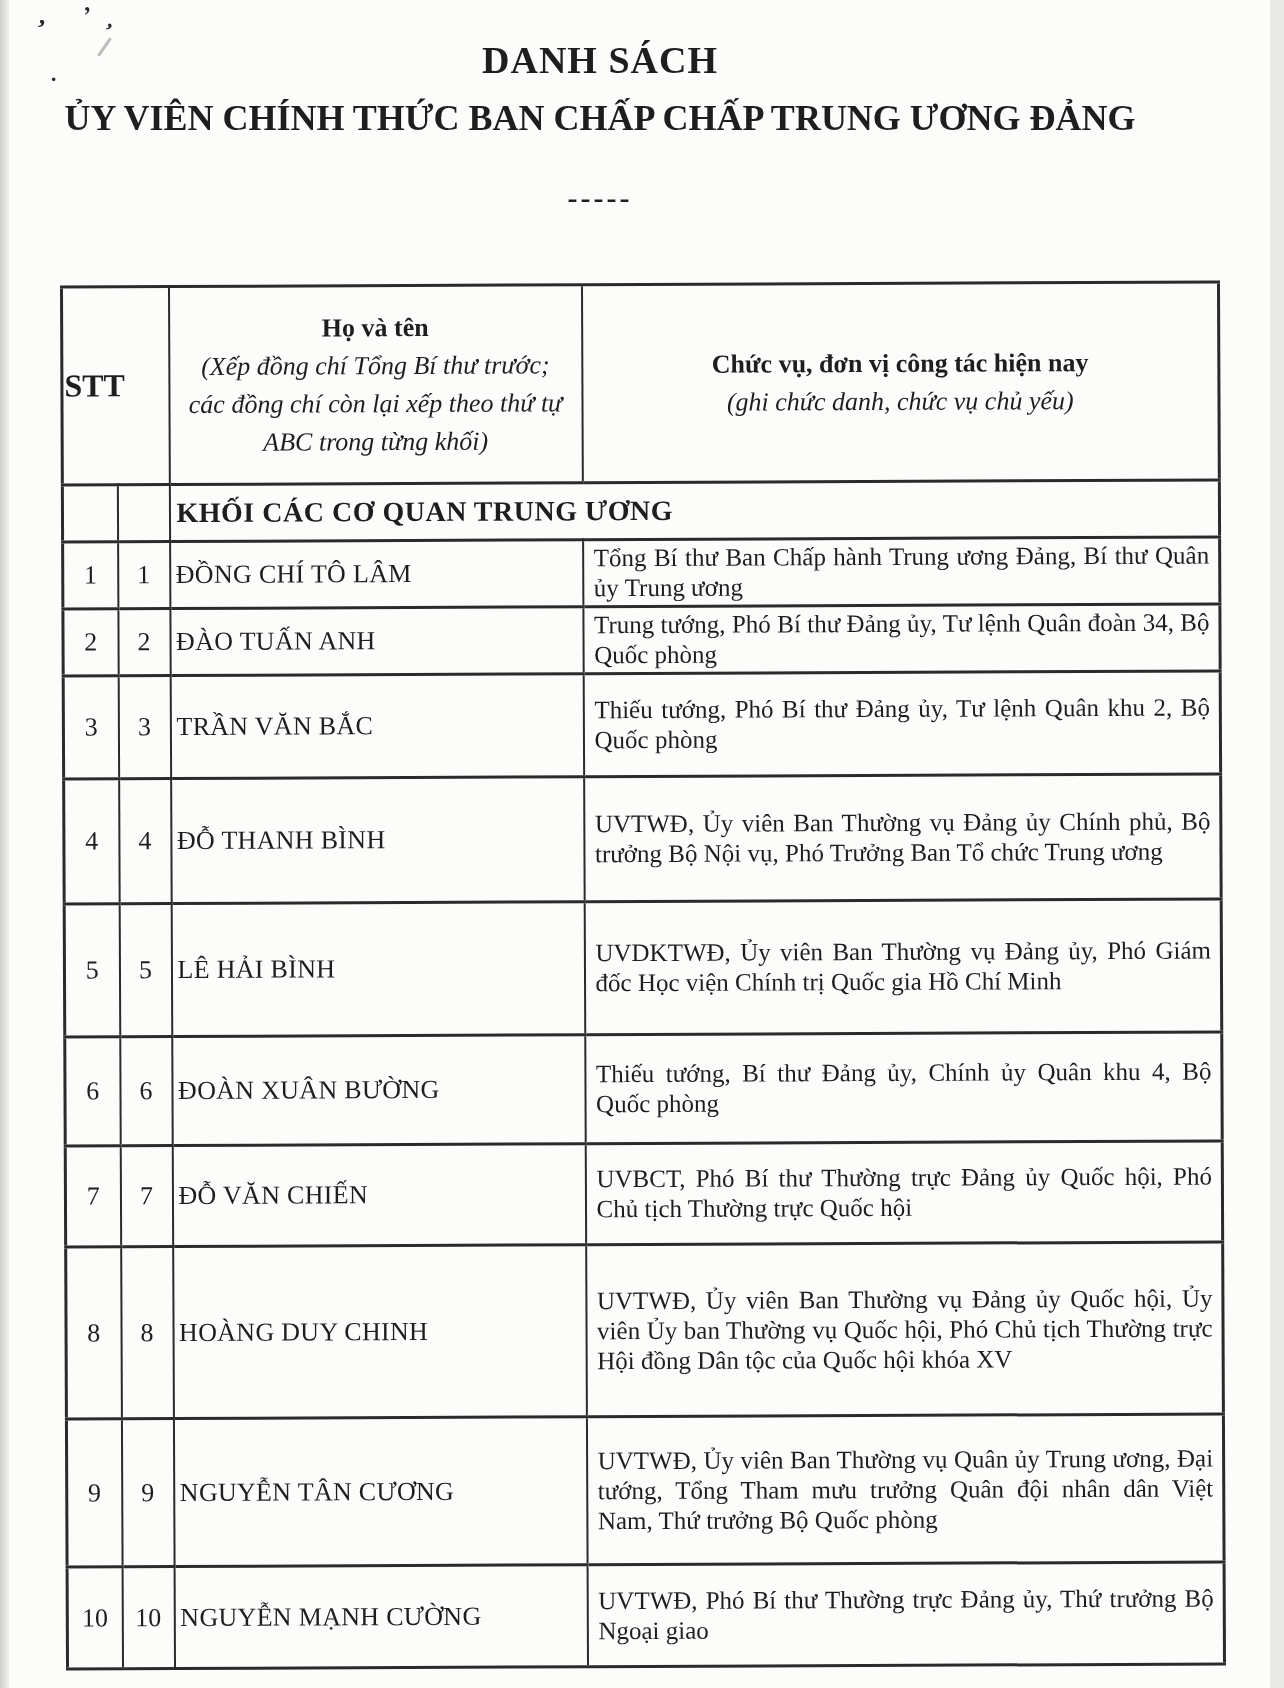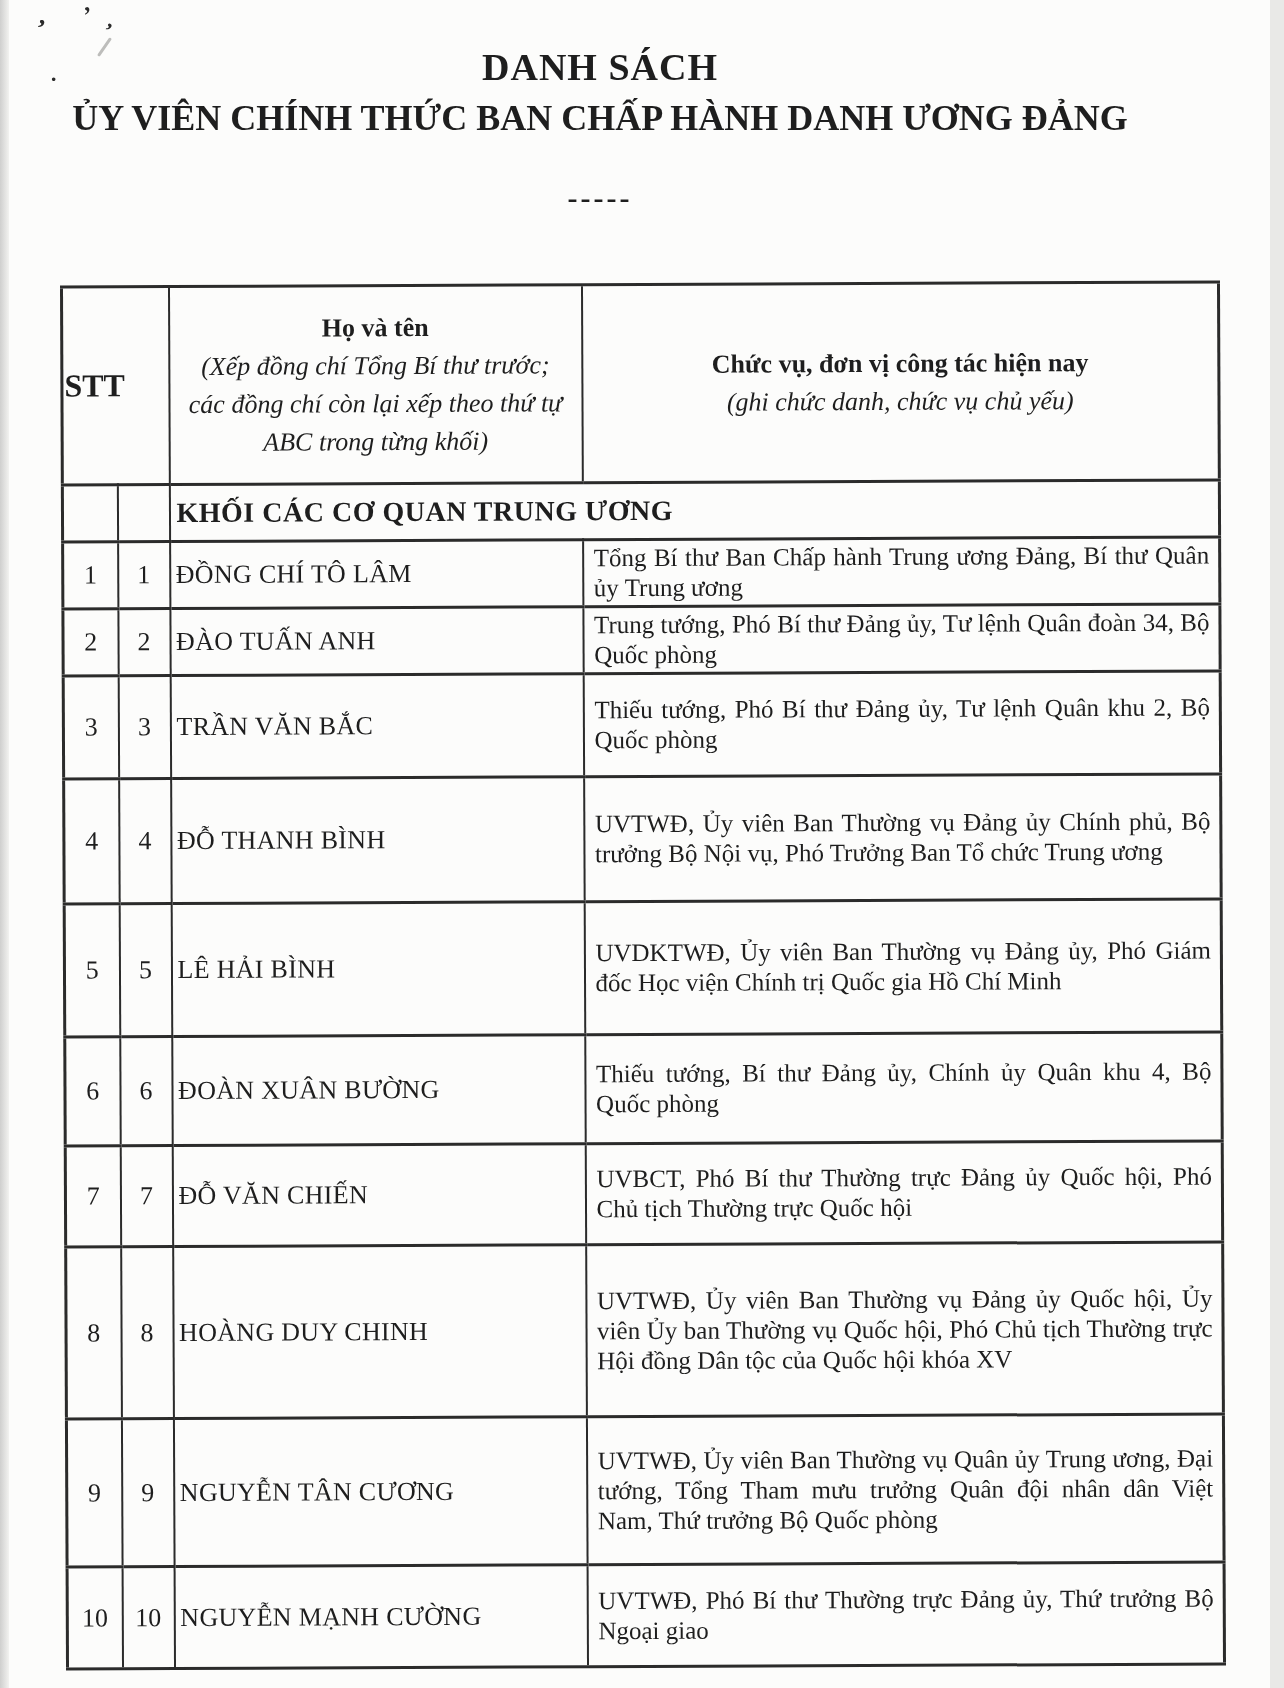--- a/index.html
+++ b/index.html
@@ -20,21 +20,21 @@
   .mark{position:absolute;color:#2a2a2a;font-weight:bold;}
   .m1{left:36px;top:14px;font-size:26px;transform:rotate(12deg);}
   .m2{left:84px;top:2px;font-size:24px;transform:rotate(-8deg);}
   .m3{left:104px;top:18px;font-size:22px;transform:rotate(20deg);}
   .m4{left:50px;top:66px;font-size:22px;}
   .scratch{position:absolute;left:103px;top:36px;width:3px;height:22px;
     background:#bdbdbb;transform:rotate(35deg);border-radius:2px;}
 
   
   .title{position:absolute;left:30px;width:1140px;text-align:center;font-weight:bold;}
-  .t1{top:45px;font-size:38px;letter-spacing:1px;}
+  .t1{top:38px;font-size:38px;letter-spacing:1px;}
   .t2{top:97px;font-size:36px;}
   .t3{top:142px;font-size:36px;letter-spacing:1px;}
   .tdash{top:181px;font-size:30px;letter-spacing:3px;}
 
   
   table.roster{
     position:absolute;left:63px;top:283px;width:1157px;
     border-collapse:collapse;table-layout:fixed;
     transform:rotate(-0.25deg);
     font-size:25px;
@@ -69,21 +69,21 @@
   <div class="edge-left"></div>
   <div class="edge-right"></div>
 
   <span class="mark m1">’</span>
   <span class="mark m2">ʼ</span>
   <span class="mark m3">’</span>
   <span class="mark m4">·</span>
   <div class="scratch"></div>
 
   <div class="title t1">DANH SÁCH</div>
-  <div class="title t2">ỦY VIÊN CHÍNH THỨC BAN CHẤP HÀNH DANH ƯƠNG ĐẢNG</div>
+  <div class="title t2">ỦY VIÊN CHÍNH THỨC BAN CHẤP CHẤP TRUNG ƯƠNG ĐẢNG</div>
   <div class="title tdash">-----</div>
 
   <table class="roster">
     <colgroup>
       <col style="width:55px">
         <col style="width:52px">
       <col style="width:413px">
         <col style="width:637px">
     </colgroup>
 

